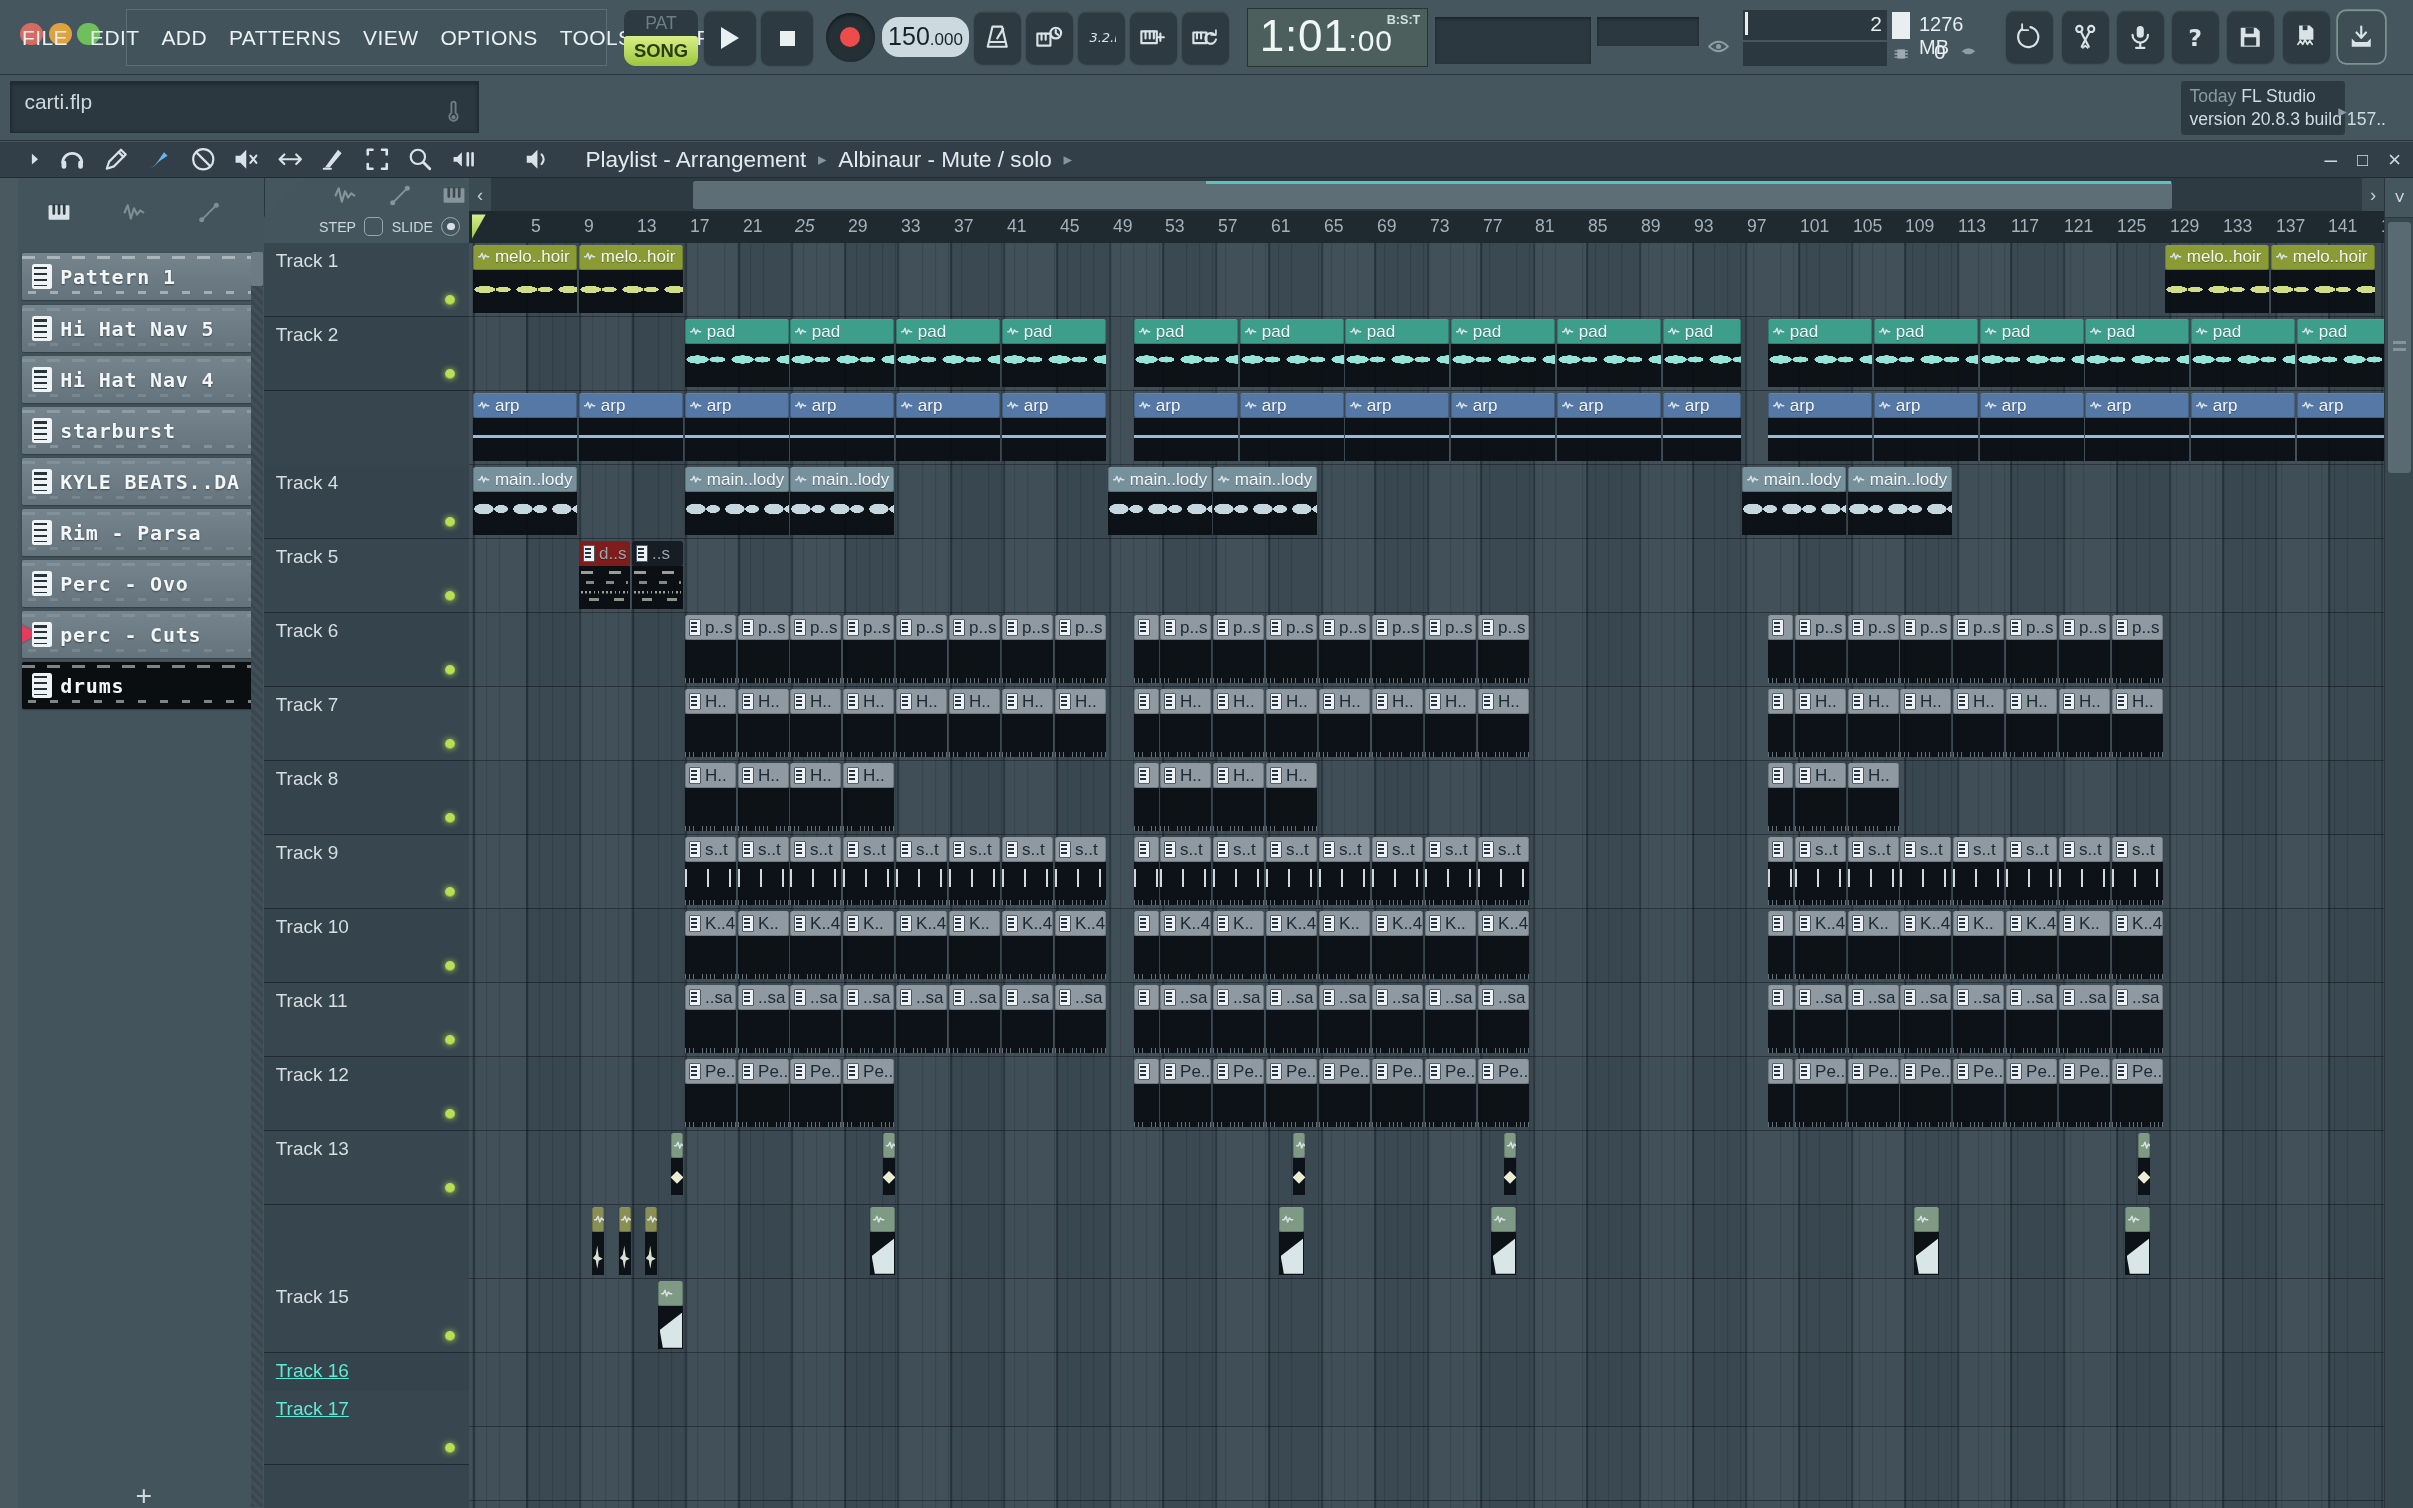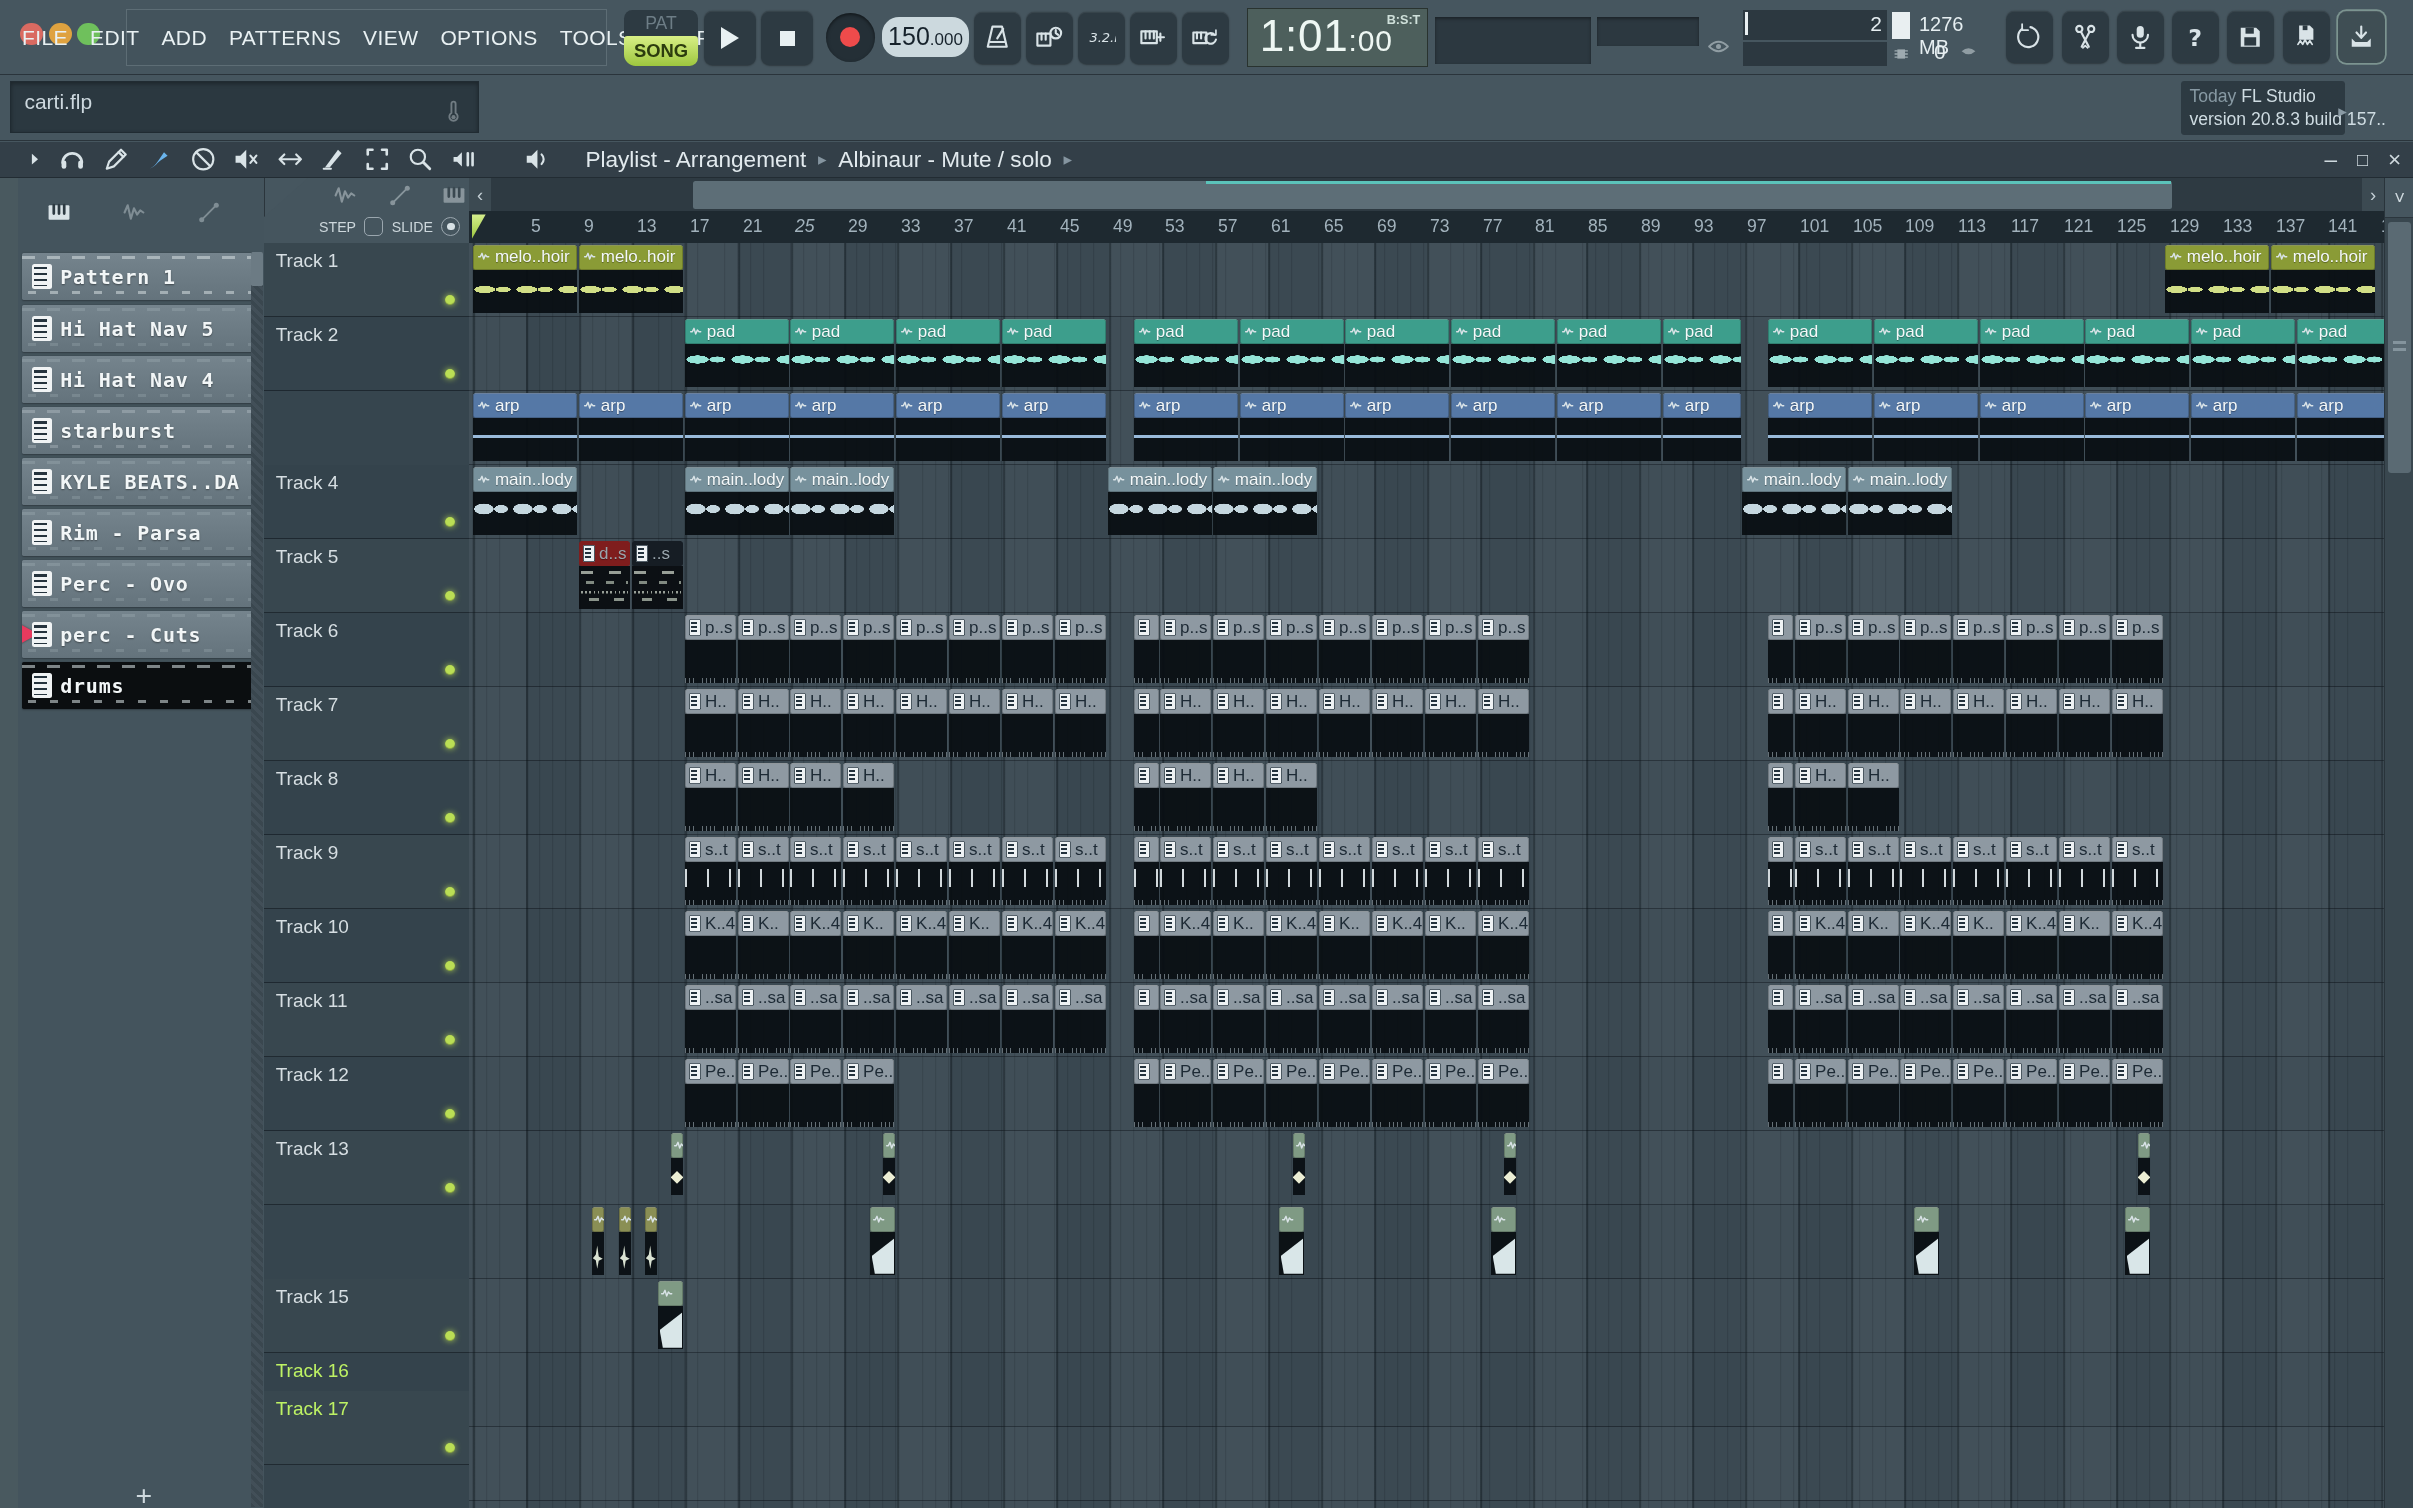--- a/index.html
+++ b/index.html
@@ -108,21 +108,21 @@
   .hs-thumb{position:absolute;left:224px;top:2.5px;width:1479px;height:28.5px;background:#5d6e77;border-radius:2.5px;}
   .hs-teal{position:absolute;left:513px;top:0;width:965px;height:3.4px;background:#5bd2c6;opacity:.85;}
   .ruler{left:469px;top:211px;width:1915px;height:32px;background:#1e2930;border-bottom:1.7px solid #141c22;overflow:hidden;}
   .rnum{position:absolute;top:5px;font-size:17.6px;color:#a2b2bc;}
   .marker{position:absolute;left:2.5px;top:3.4px;width:14.2px;height:25px;background:linear-gradient(#d5ee8e,#9cc63e);
           clip-path:polygon(0 0,100% 0,0 100%);}
   
   .headers{left:264px;top:243px;width:205px;height:1265px;background:#36454e;}
   .hcell{position:absolute;left:0;width:205px;box-sizing:border-box;border-bottom:0.8px solid rgba(8,14,19,.5);}
   .hcell .tname{position:absolute;left:11.7px;top:6.7px;font-size:19px;color:#d6dee2;font-stretch:condensed;}
-  .hcell.dim .tname{color:#bef264;}
+  .hcell.dim .tname{color:#5eead4;text-decoration:underline;}
   .led{position:absolute;left:181px;width:10px;height:10px;border-radius:50%;background:#bade55;
        box-shadow:0 0 5.9px rgba(186,222,85,.9), inset 0 -0.8px 0.8px rgba(0,0,0,.3);}
   .grid{left:469px;top:243px;width:1915px;height:1265px;background:#3d4c55;overflow:hidden;}
   .grow{position:absolute;left:0;width:1915px;box-sizing:border-box;border-bottom:0.8px solid rgba(8,14,19,.45);}
   .gridlines{position:absolute;inset:0;pointer-events:none;background-position:4.2px 0;
     background-image:
       repeating-linear-gradient(90deg, rgba(255,255,255,.025) 0 53px, rgba(0,0,0,.04) 53px 106px),
       repeating-linear-gradient(90deg, rgba(10,17,22,.42) 0 1.7px, transparent 1.7px 53px),
       repeating-linear-gradient(90deg, rgba(10,17,22,.18) 0 0.8px, transparent 0.8px 13.2px);}
   

